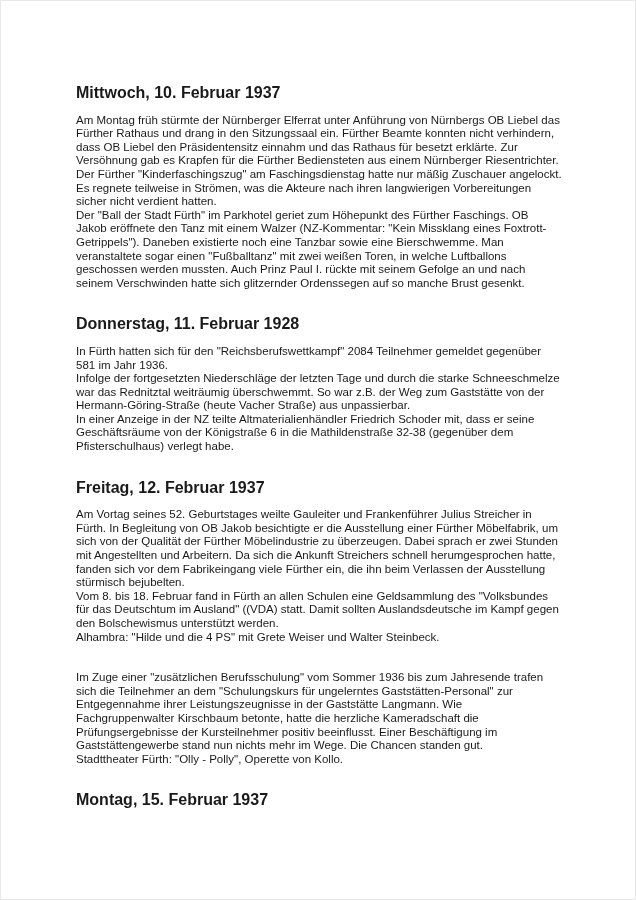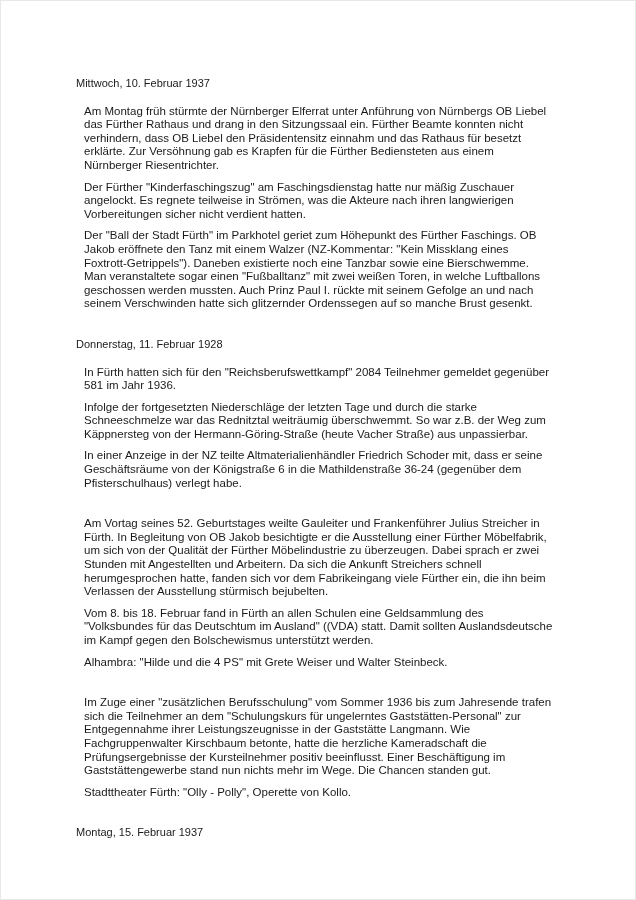--- a/index.html
+++ b/index.html
@@ -26,48 +26,49 @@
     font-size: 11.5px;
     line-height: 13.6px;
   }
   .day-section {
     margin: 0 0 27px 0;
   }
   .day-section:last-child {
     margin-bottom: 0;
   }
   .day-heading {
-    font-size: 11px;
+    font-size: 16px;
     line-height: 13.6px;
-    font-weight: normal;
-    margin: 4px 0 14px 0;
+    font-weight: bold;
+    margin: 13px 0 14px 0;
   }
   .body-paragraph {
-    margin: 8px;
+    margin: 0;
     text-align: left;
   }
 </style>
 </head>
 <body>
 
 <div class="page">
   <main class="content">
       <section class="day-section">
         <h2 class="day-heading">Mittwoch, 10. Februar 1937</h2>
         <p class="body-paragraph">Am Montag früh stürmte der Nürnberger Elferrat unter Anführung von Nürnbergs OB Liebel das Fürther Rathaus und drang in den Sitzungssaal ein. Fürther Beamte konnten nicht verhindern, dass OB Liebel den Präsidentensitz einnahm und das Rathaus für besetzt erklärte. Zur Versöhnung gab es Krapfen für die Fürther Bediensteten aus einem Nürnberger Riesentrichter.</p>
         <p class="body-paragraph">Der Fürther "Kinderfaschingszug" am Faschingsdienstag hatte nur mäßig Zuschauer angelockt. Es regnete teilweise in Strömen, was die Akteure nach ihren langwierigen Vorbereitungen sicher nicht verdient hatten.</p>
         <p class="body-paragraph">Der "Ball der Stadt Fürth" im Parkhotel geriet zum Höhepunkt des Fürther Faschings. OB Jakob eröffnete den Tanz mit einem Walzer (NZ-Kommentar: "Kein Missklang eines Foxtrott-Getrippels"). Daneben existierte noch eine Tanzbar sowie eine Bierschwemme. Man veranstaltete sogar einen "Fußballtanz" mit zwei weißen Toren, in welche Luftballons geschossen werden mussten. Auch Prinz Paul I. rückte mit seinem Gefolge an und nach seinem Verschwinden hatte sich glitzernder Ordenssegen auf so manche Brust gesenkt.</p>
       </section>
       <section class="day-section">
         <h2 class="day-heading">Donnerstag, 11. Februar 1928</h2>
         <p class="body-paragraph">In Fürth hatten sich für den "Reichsberufswettkampf" 2084 Teilnehmer gemeldet gegenüber 581 im Jahr 1936.</p>
-        <p class="body-paragraph">Infolge der fortgesetzten Niederschläge der letzten Tage und durch die starke Schneeschmelze war das Rednitztal weiträumig überschwemmt. So war z.B. der Weg zum Käppnersteg von der Hermann-Göring-Straße (heute Vacher Straße) aus unpassierbar.</p>
-        <p class="body-paragraph">In einer Anzeige in der NZ teilte Altmaterialienhändler Friedrich Schoder mit, dass er seine Geschäftsräume von der Königstraße 6 in die Mathildenstraße 36-24 (gegenüber dem Pfisterschulhaus) verlegt habe.</p>
+        <p class="body-paragraph">Infolge der fortgesetzten Niederschläge der letzten Tage und durch die starke Schneeschmelze war das Rednitztal weiträumig überschwemmt. So war z.B. der Weg zum Gaststätte von der Hermann-Göring-Straße (heute Vacher Straße) aus unpassierbar.</p>
+        <p class="body-paragraph">In einer Anzeige in der NZ teilte Altmaterialienhändler Friedrich Schoder mit, dass er seine Geschäftsräume von der Königstraße 6 in die Mathildenstraße 32-38 (gegenüber dem Pfisterschulhaus) verlegt habe.</p>
       </section>
       <section class="day-section">
+        <h2 class="day-heading">Freitag, 12. Februar 1937</h2>
         <p class="body-paragraph">Am Vortag seines 52. Geburtstages weilte Gauleiter und Frankenführer Julius Streicher in Fürth. In Begleitung von OB Jakob besichtigte er die Ausstellung einer Fürther Möbelfabrik, um sich von der Qualität der Fürther Möbelindustrie zu überzeugen. Dabei sprach er zwei Stunden mit Angestellten und Arbeitern. Da sich die Ankunft Streichers schnell herumgesprochen hatte, fanden sich vor dem Fabrikeingang viele Fürther ein, die ihn beim Verlassen der Ausstellung stürmisch bejubelten.</p>
         <p class="body-paragraph">Vom 8. bis 18. Februar fand in Fürth an allen Schulen eine Geldsammlung des "Volksbundes für das Deutschtum im Ausland" ((VDA) statt. Damit sollten Auslandsdeutsche im Kampf gegen den Bolschewismus unterstützt werden.</p>
         <p class="body-paragraph">Alhambra: "Hilde und die 4 PS" mit Grete Weiser und Walter Steinbeck.</p>
       </section>
       <section class="day-section">
         <p class="body-paragraph">Im Zuge einer "zusätzlichen Berufsschulung" vom Sommer 1936 bis zum Jahresende trafen sich die Teilnehmer an dem "Schulungskurs für ungelerntes Gaststätten-Personal" zur Entgegennahme ihrer Leistungszeugnisse in der Gaststätte Langmann. Wie Fachgruppenwalter Kirschbaum betonte, hatte die herzliche Kameradschaft die Prüfungsergebnisse der Kursteilnehmer positiv beeinflusst. Einer Beschäftigung im Gaststättengewerbe stand nun nichts mehr im Wege. Die Chancen standen gut.</p>
         <p class="body-paragraph">Stadttheater Fürth: "Olly - Polly", Operette von Kollo.</p>
       </section>
       <section class="day-section">
         <h2 class="day-heading">Montag, 15. Februar 1937</h2>

